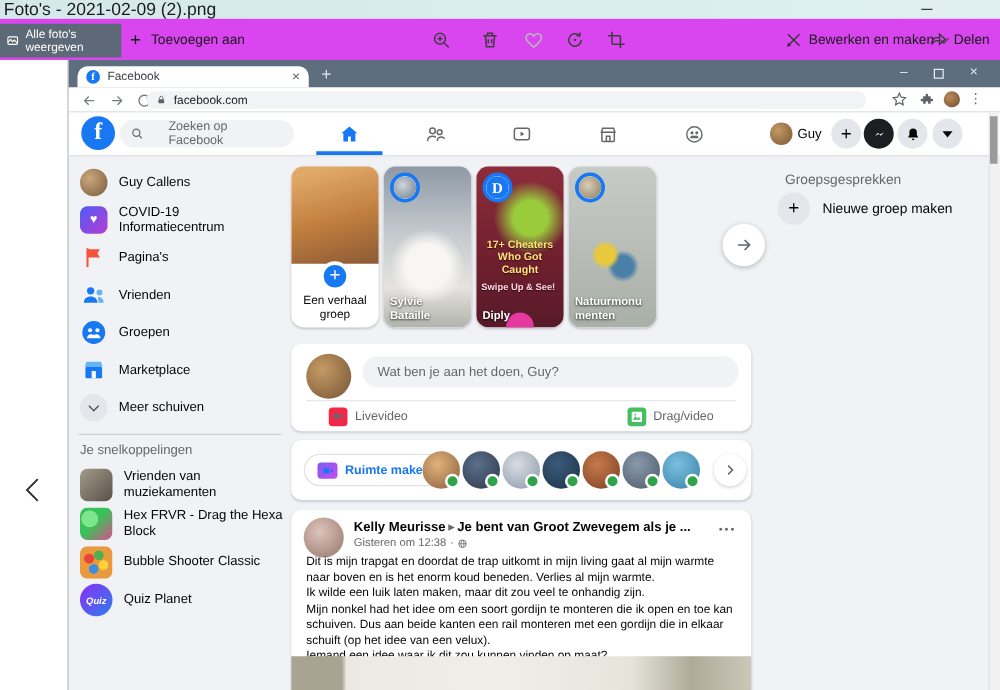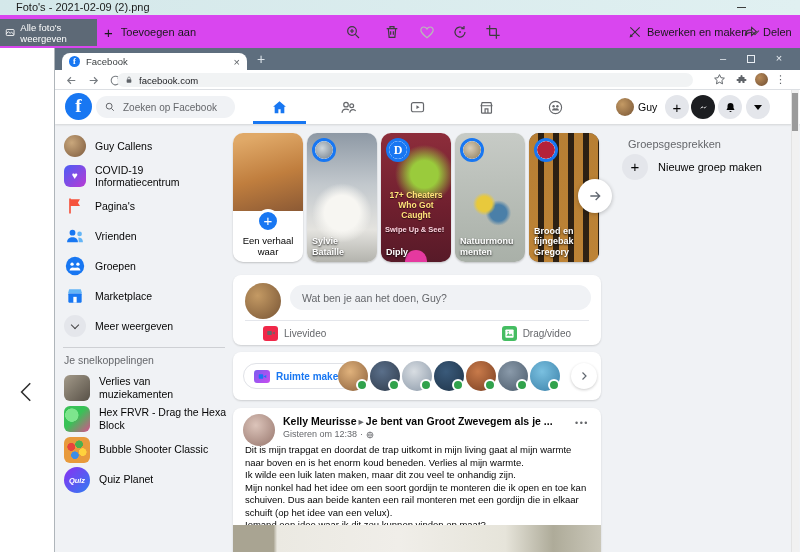--- a/index.html
+++ b/index.html
@@ -2,21 +2,21 @@
 <html><head>
 <meta charset="utf-8">
 <style>
 *{margin:0;padding:0;box-sizing:border-box}
 html,body{width:800px;height:552px;overflow:hidden}
 body{position:relative;font-family:"Liberation Sans",sans-serif;background:#fff;color:#050505}
 svg{display:block}
 
 
 .pt-titlebar{position:absolute;left:0;top:0;width:800px;height:15px;background:linear-gradient(90deg,#d4e8ea,#e0f0f1);z-index:5}
-.pt-title{position:absolute;left:16px;top:1px;font-size:11px;line-height:13px;color:#1b1b1b}
+.pt-title{position:absolute;left:3px;top:1px;font-size:14px;line-height:13px;color:#1b1b1b}
 .pt-min{position:absolute;left:737px;top:7px;width:9px;height:1px;background:#3c3c3c}
 .pt-toolbar{position:absolute;left:0;top:15px;width:800px;height:33px;background:#d946ef;z-index:5}
 .pt-viewall{position:absolute;left:0;top:4px;width:97px;height:27px;background:#5d6976;color:#fff;display:flex;align-items:center;gap:5px;padding:0 5px;font-size:9.5px;cursor:pointer}
 .pt-addto{position:absolute;left:104px;top:7px;height:20px;display:flex;align-items:center;gap:8px;font-size:11px;color:#191919;cursor:pointer}
 .pt-addto .plus{font-size:15px;line-height:15px;font-weight:400}
 .pt-ico{position:absolute;top:9px;width:16px;height:16px;color:#3d3d3d;cursor:pointer}
 .pt-ico.light{color:#b9b9b9}
 .pt-right{position:absolute;top:7px;height:20px;display:flex;align-items:center;gap:5px;font-size:11px;color:#191919;cursor:pointer}
 .chev{display:inline-block;width:6px;height:6px;border-right:1.3px solid #444;border-bottom:1.3px solid #444;transform:rotate(45deg);margin-top:-3px}
 .pt-canvas{position:absolute;left:0;top:48px;width:800px;height:504px;background:#fff}
@@ -37,21 +37,21 @@
 .urlpill{position:absolute;left:62px;top:3px;width:576px;height:14px;border-radius:7px;background:#f1f3f4;display:flex;align-items:center;padding:0 8px;gap:6px;cursor:text}
 .lock{width:8px;height:8px;color:#5f6368}
 .url{font-size:9.5px;color:#202124}
 .bar-right{position:absolute;top:3px;color:#5f6368;cursor:pointer}
 .prof-av{width:13px;height:13px;border-radius:50%;background:radial-gradient(circle at 35% 35%,#b98a58,#6e4e33)}
 
 
 .fbpage{position:absolute;left:0;top:42px;width:745px;height:462px;background:#f0f2f5;overflow:hidden}
 .fb-header{position:absolute;left:0;top:0;width:745px;height:34px;background:#fff;box-shadow:0 1px 2px rgba(0,0,0,.12)}
 .fb-logo{position:absolute;left:10px;top:3px;width:27px;height:27px;border-radius:50%;background:#1877f2;color:#fff;font-weight:bold;font-size:19px;text-align:center;line-height:26px;font-family:"Liberation Serif",serif;cursor:pointer}
-.fb-search{position:absolute;left:41px;top:6px;width:139px;height:22px;border-radius:11px;background:#f0f2f5;display:flex;align-items:center;padding:0 9px;gap:8px;cursor:text}
+.fb-search{position:absolute;left:41px;top:6px;width:139px;height:22px;border-radius:11px;background:#f0f2f5;display:flex;align-items:center;padding:0 9px;gap:20px;cursor:text}
 .fb-search span{font-size:10px;color:#65676b}
 .fb-search svg{width:10px;height:10px;color:#65676b}
 .fb-nav{position:absolute;left:190px;top:0;width:345px;height:34px;display:flex}
 .fb-tab{flex:1;display:flex;align-items:center;justify-content:center;color:#65676b;cursor:pointer;position:relative}
 .fb-tab svg{width:17px;height:17px}
 .fb-tab.active{color:#1877f2}
 .fb-tab.active:after{content:"";position:absolute;left:8px;right:8px;bottom:0;height:3px;background:#1877f2}
 .fb-me{position:absolute;left:561px;top:8px;display:flex;align-items:center;gap:4px;cursor:pointer}
 .fb-me .av{width:18px;height:18px;border-radius:50%;background:radial-gradient(circle at 35% 35%,#c49a64,#775434)}
 .fb-me .nm{font-size:10.5px;font-weight:normal}
@@ -392,47 +392,47 @@
             <rect x="4" y="9" width="16" height="11" rx="1" fill="#1877f2"></rect>
             <rect x="10" y="13" width="4" height="7" fill="#fff"></rect>
           </svg>
       </span>
       <span class="sb-label">Marketplace</span>
     </div>
     <div class="sb-item" style="top:221px">
       <span class="sb-ic ic-chev">
           <span class="chev"></span>
         </span>
-      <span class="sb-label">Meer weergeven</span>
+      <span class="sb-label">Meer schuiven</span>
     </div>
 
     <div class="sb-div"></div>
     <div class="sb-head">Je snelkoppelingen</div>
 
     <div class="sb-sitem" style="top:281px;height:34px">
       <span class="sb-sic sic-1"></span>
-      <span class="sb-slabel" style="width:118px">Verlies van muziekamenten</span>
+      <span class="sb-slabel" style="width:118px">Vrienden van muziekamenten</span>
     </div>
     <div class="sb-sitem" style="top:312px;height:34px">
       <span class="sb-sic sic-2"></span>
       <span class="sb-slabel" style="width:130px">Hex FRVR - Drag the Hexa Block</span>
     </div>
     <div class="sb-sitem" style="top:346px;height:28px">
       <span class="sb-sic sic-3"></span>
       <span class="sb-slabel">Bubble Shooter Classic</span>
     </div>
     <div class="sb-sitem" style="top:376px;height:28px">
       <span class="sb-sic sic-4">Quiz</span>
       <span class="sb-slabel">Quiz Planet</span>
     </div>
 
     <div class="story" style="left:178px">
       <div class="s-img"></div>
       <div class="s-plus">+</div>
-      <div class="s-clabel">Een verhaal waar</div>
+      <div class="s-clabel">Een verhaal groep</div>
     </div>
     <div class="story" style="left:252px">
       <div class="s-full bg-s2"></div>
       <div class="s-ring">
           <div class="s-av av-s2"></div>
         </div>
       <div class="s-label">Sylvie Bataille</div>
     </div>
     <div class="story" style="left:326px">
       <div class="s-full bg-s3"></div>
@@ -443,27 +443,20 @@
       <div class="s-ovl2">Swipe Up &amp; See!</div>
       <div class="s-pink"></div>
       <div class="s-label">Diply</div>
     </div>
     <div class="story" style="left:400px">
       <div class="s-full bg-s4"></div>
       <div class="s-ring">
           <div class="s-av av-s4"></div>
         </div>
       <div class="s-label">Natuurmonumenten</div>
-    </div>
-    <div class="story" style="left:474px">
-      <div class="s-full bg-s5"></div>
-      <div class="s-ring">
-          <div class="s-av av-s5"></div>
-        </div>
-      <div class="s-label">Brood en fijngebak Gregory</div>
     </div>
     <div class="st-arrow">
       <svg viewBox="0 0 24 24" fill="none" stroke="currentColor" stroke-width="2">
           <path d="M5 12h14M13 6l6 6-6 6"></path>
         </svg>
     </div>
 
     <div class="card" style="top:185px;height:70px">
       <div class="cp-av"></div>
       <div class="cp-input">

